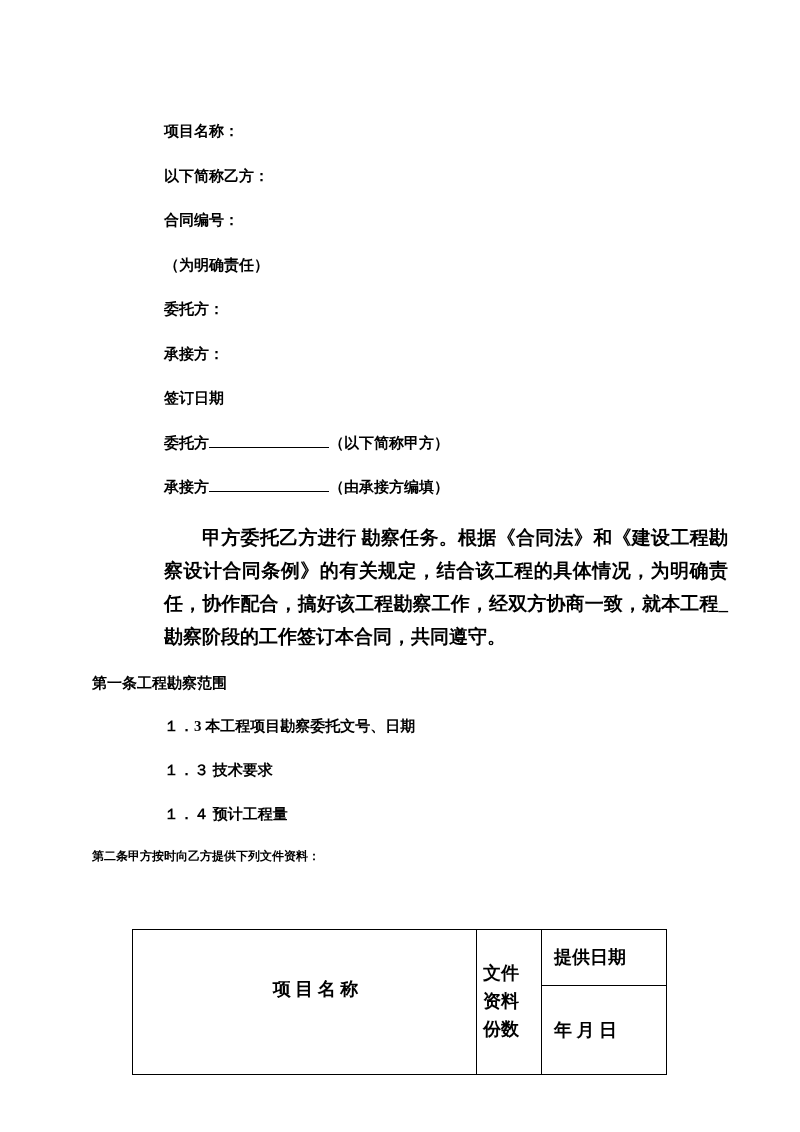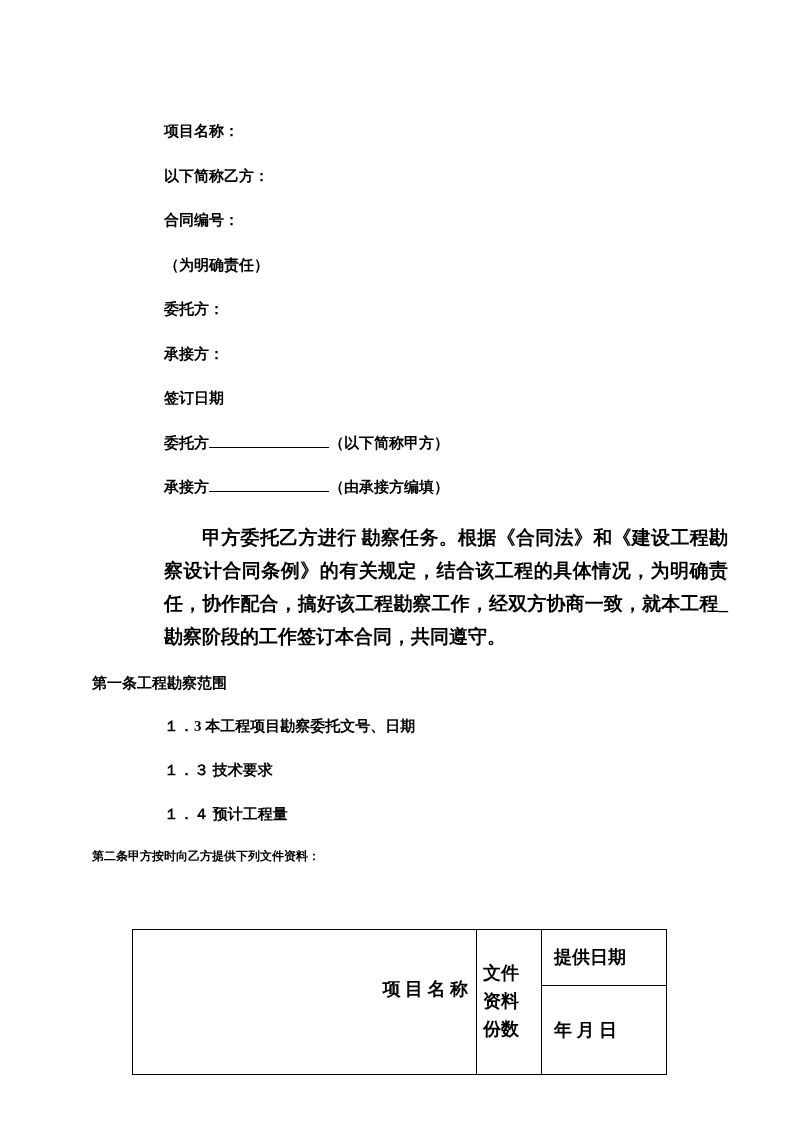--- a/index.html
+++ b/index.html
@@ -73,21 +73,21 @@
   table.doc-table td {
     border: 1px solid #000;
     font-size: 18px;
     padding: 4px 8px;
     vertical-align: middle;
     margin-top: 16px;
   }
   .cell-project {
     height: 110px;
     width: 305px;
-    text-align: right;
+    text-align: center;
     padding-left: 30px !important;
     vertical-align: bottom;
     padding-bottom: 30px !important;
   }
   .cell-docs {
     width: 50px;
     text-align: left;
     line-height: 1.55;
     vertical-align: middle;
     padding-left: 6px !important;

